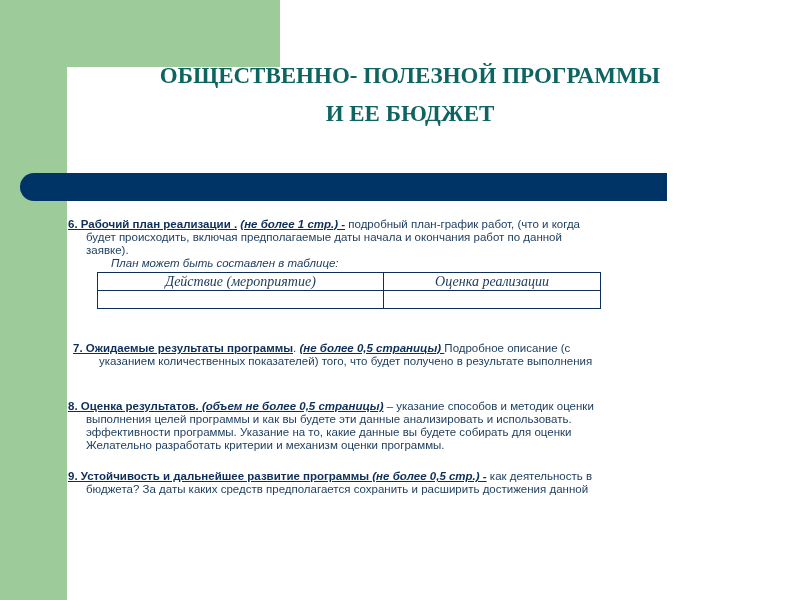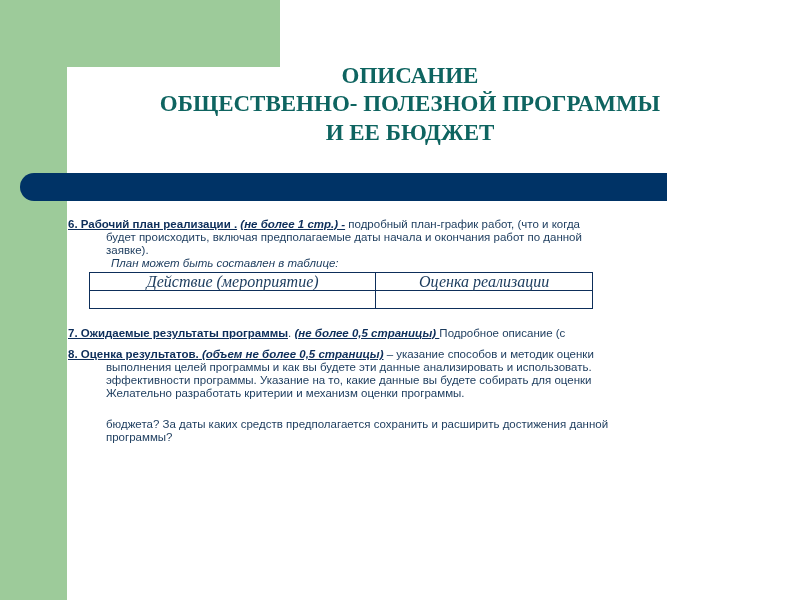--- a/index.html
+++ b/index.html
@@ -19,57 +19,56 @@
     .white-corner {
       position: absolute; left: 67px; top: 67px; width: 60px; height: 60px;
       background: #ffffff; border-top-left-radius: 20px;
     }
     .title {
       position: absolute; left: 100px; top: 62px; width: 620px;
       text-align: center; color: #0e6460;
       font-family: "Liberation Serif", serif; font-weight: bold;
       font-size: 23px; line-height: 28px;
     }
-    .title .l3 { display: block; margin-top: 1px; }
+    .title .l3 { display: block; margin-top: 10px; }
     .bar {
       position: absolute; left: 20px; top: 173px; width: 647px; height: 28px;
       background: #003366;
       border-top-left-radius: 14px; border-bottom-left-radius: 14px;
     }
     .content {
       position: absolute; left: 68px; top: 218px; width: 680px;
       color: #1a3a5c; font-size: 11.5px; line-height: 13px;
     }
     .sec { margin: 0; }
     .sec .head { font-weight: bold; text-decoration: underline; color: #0d2e5a; }
     .sec .limit { font-weight: bold; font-style: italic; text-decoration: underline; color: #0d2e5a; }
-    .sec .body-line { display: block; padding-left: 38px; }
+    .sec .body-line { display: block; padding-left: 18px; }
     .sec .first { display: block; }
     .note { display: block; padding-left: 43px; font-style: italic; }
     table.plan {
-      margin-left: 21px; margin-top: 2px; border-collapse: collapse;
+      margin-left: 29px; margin-top: 2px; border-collapse: collapse;
       width: 504px; font-family: "Liberation Serif", serif; font-style: italic;
-      font-size: 16px; color: #1a3a5c;
+      font-size: 14px; color: #1a3a5c;
     }
     table.plan td {
       border: 1px solid #0d2e5a; height: 17px; text-align: center; padding: 0;
     }
-    .s7 { margin-top: 18px; }
-    .s8 { margin-top: 8px; }
+    .s7 { margin-top: 33px; padding-left: 5px; }
+    .s8 { margin-top: 32px; }
     .s9 { margin-top: 18px; }
   </style>
 </head>
 <body>
 
 <div class="green-top"></div>
 <div class="green-left"></div>
 <div class="white-corner"></div>
 
 <div class="title">
-  <span style="display:block">ОПИСАНИЕ</span>
   <span style="display:block">ОБЩЕСТВЕННО- ПОЛЕЗНОЙ ПРОГРАММЫ</span>
   <span class="l3">И ЕЕ БЮДЖЕТ</span>
 </div>
 
 <div class="bar"></div>
 
 <div class="content">
 
   <div class="sec s6">
     <span class="first">
@@ -90,29 +89,32 @@
         <td></td>
       </tr>
     </tbody>
       </table>
   </div>
 
   <div class="sec s7">
     <span class="first">
       <span class="head">7. Ожидаемые результаты программы</span><span>. </span><span class="limit">(не более 0,5 страницы) </span><span>Подробное описание (с</span>
     </span>
+    <span class="body-line" style="padding-left:26px">указанием количественных показателей) того, что будет получено в результате выполнения</span>
   </div>
 
   <div class="sec s8">
     <span class="first">
       <span class="head">8. Оценка результатов.</span><span class="limit"> (объем не более 0,5 страницы)</span><span> – указание способов и методик оценки</span>
     </span>
     <span class="body-line">выполнения целей программы и как вы будете эти данные анализировать и использовать.</span>
     <span class="body-line">эффективности программы. Указание на то, какие данные вы будете собирать для оценки</span>
     <span class="body-line">Желательно разработать критерии и механизм оценки программы.</span>
   </div>
 
   <div class="sec s9">
+    <span class="first">
+      <span class="head">9. Устойчивость и дальнейшее развитие программы</span><span class="limit"> (не более 0,5 стр.) -</span><span> как деятельность в</span>
+    </span>
     <span class="body-line">бюджета? За даты каких средств предполагается сохранить и расширить достижения данной</span>
-    <span class="body-line">программы?</span>
   </div>
 
 </div>
 
 </body></html>

